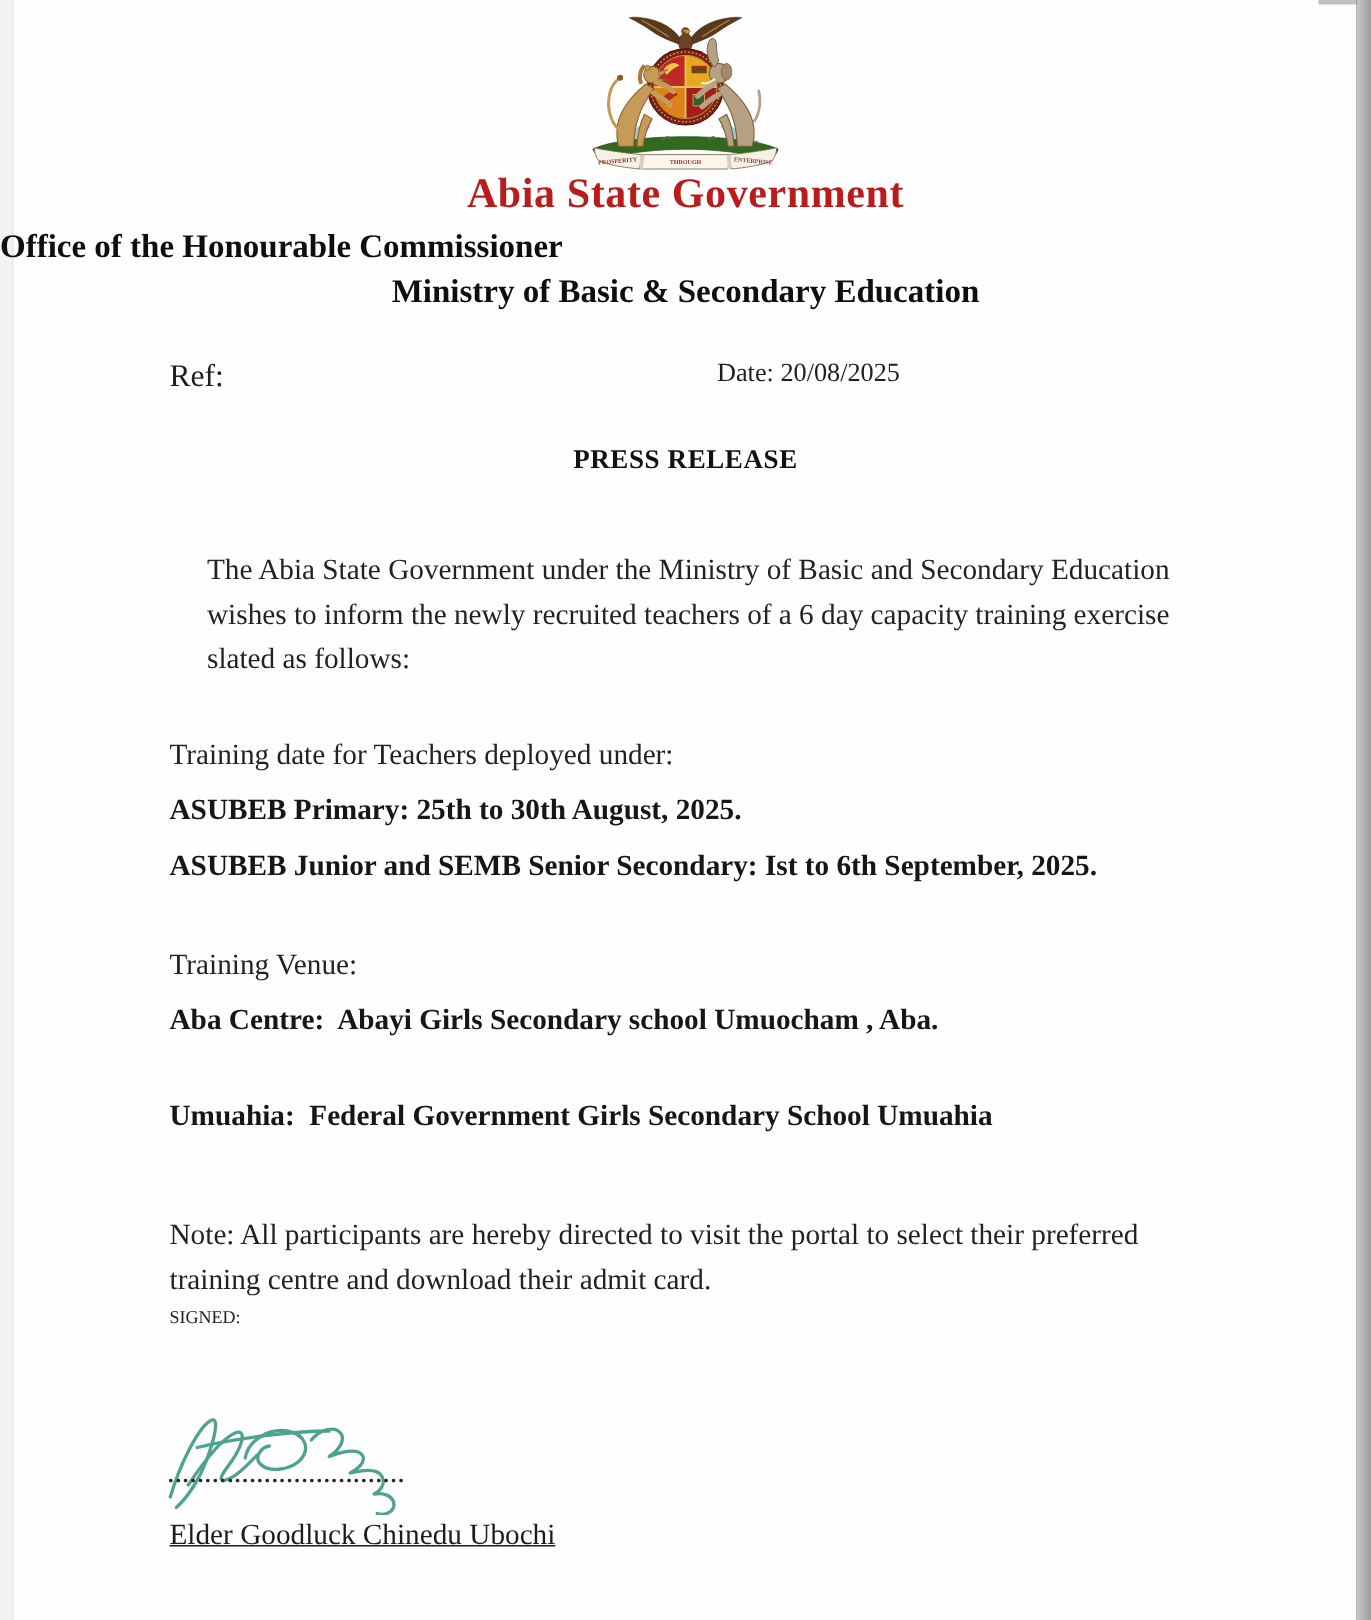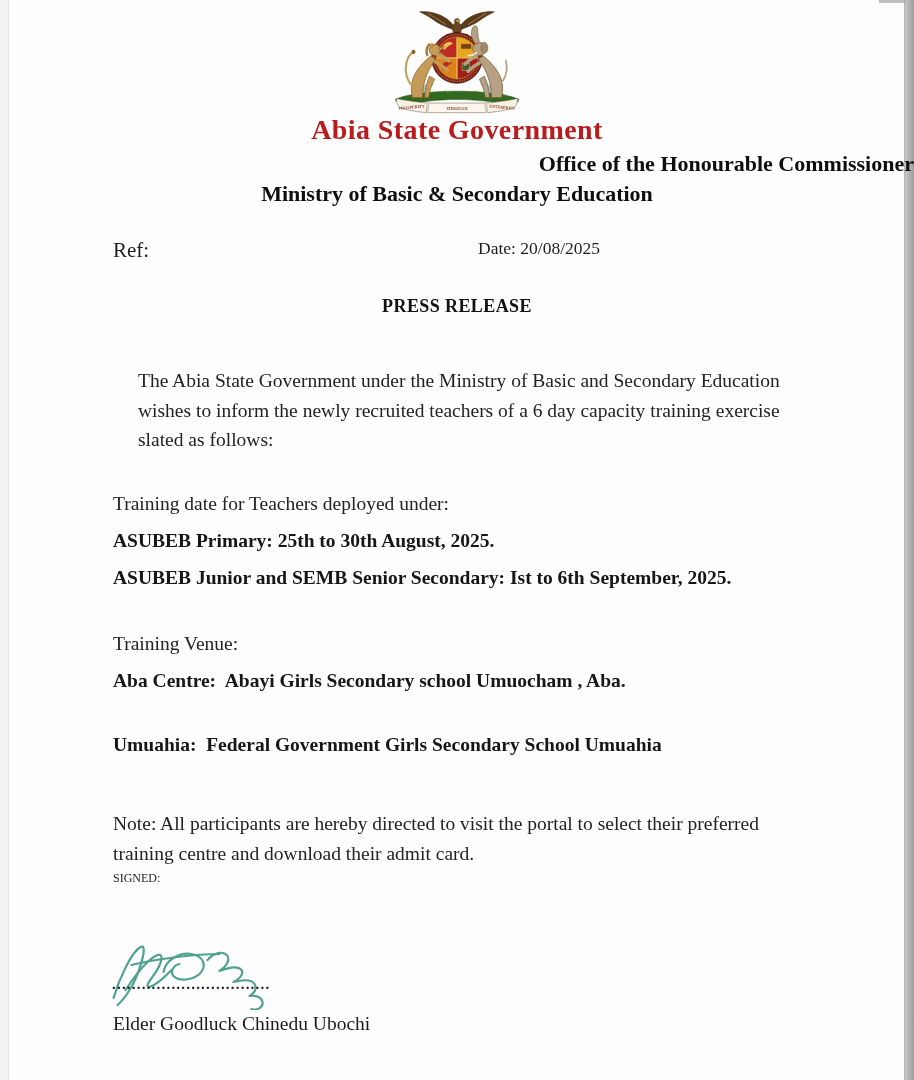--- a/index.html
+++ b/index.html
@@ -13,38 +13,38 @@
     color:#1e1e1e;
   }
   .edge-left{position:absolute;left:0;top:0;width:8px;height:1080px;background:#f3f2f0;border-right:1px solid #e7e6e4;}
   .edge-right{position:absolute;right:0;top:0;width:9px;height:1080px;background:linear-gradient(to right,#c6c6c6,#9d9d9d);border-left:1px solid #b5b5b5;}
   .edge-top-right{position:absolute;right:9px;top:0;width:26px;height:3px;background:#8d8d8d;opacity:.55;}
 
   .crest{position:absolute;top:5px;left:50%;transform:translateX(-50%);width:152px;height:112px;}
   .crest svg{width:100%;height:100%;display:block;}
 
   .h-gov{position:absolute;top:114px;left:0;width:100%;text-align:center;font-size:28px;font-weight:bold;color:#b91c1c;letter-spacing:.4px;}
-  .h-office{position:absolute;top:151px;left:0;width:100%;text-align:right;font-size:22px;font-weight:bold;color:#0e0e0e;}
+  .h-office{position:absolute;top:151px;left:0;width:100%;text-align:left;font-size:22px;font-weight:bold;color:#0e0e0e;}
   .h-ministry{position:absolute;top:181px;left:0;width:100%;text-align:center;font-size:22px;font-weight:bold;color:#0e0e0e;}
 
   .ref{position:absolute;top:238px;left:113px;font-size:21px;}
   .date{position:absolute;top:238px;left:478px;font-size:17.5px;}
 
   .title{position:absolute;top:296px;left:0;width:100%;text-align:center;font-size:18px;font-weight:bold;letter-spacing:.4px;color:#111;}
 
   .block{position:absolute;left:113px;width:700px;font-size:19.5px;line-height:29.5px;color:#222;}
   .line{white-space:pre;}
   .b{font-weight:bold;color:#161616;}
   .pre{white-space:pre;}
 
   .signed{position:absolute;top:871px;left:113px;font-size:12px;color:#222;}
   .sig{position:absolute;top:932px;left:106px;width:168px;height:78px;}
   .sig svg{width:100%;height:100%;display:block;}
   .dots{position:absolute;top:976px;left:112px;width:158px;overflow:hidden;font-size:15px;font-weight:bold;letter-spacing:1.2px;color:#232323;white-space:nowrap;}
-  .signatory{position:absolute;top:1013px;left:113px;font-size:19.5px;color:#1c1c1c;}
+  .signatory{position:absolute;top:1013px;left:113px;font-size:19.5px;color:#1c1c1c;text-decoration:underline;}
 </style>
 </head>
 <body>
 
 <div class="page">
   <div class="edge-left"></div>
   <div class="edge-right"></div>
   <div class="edge-top-right"></div>
 
   <div class="crest">

